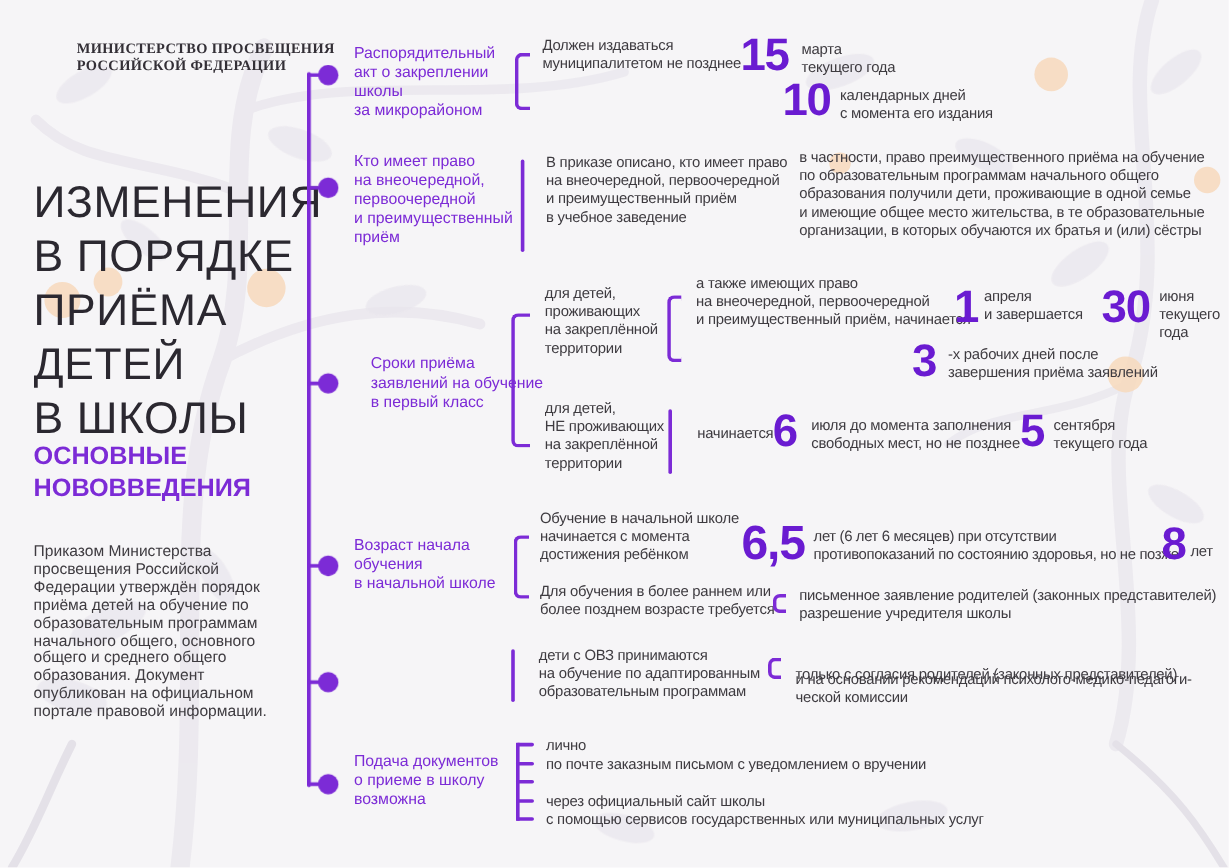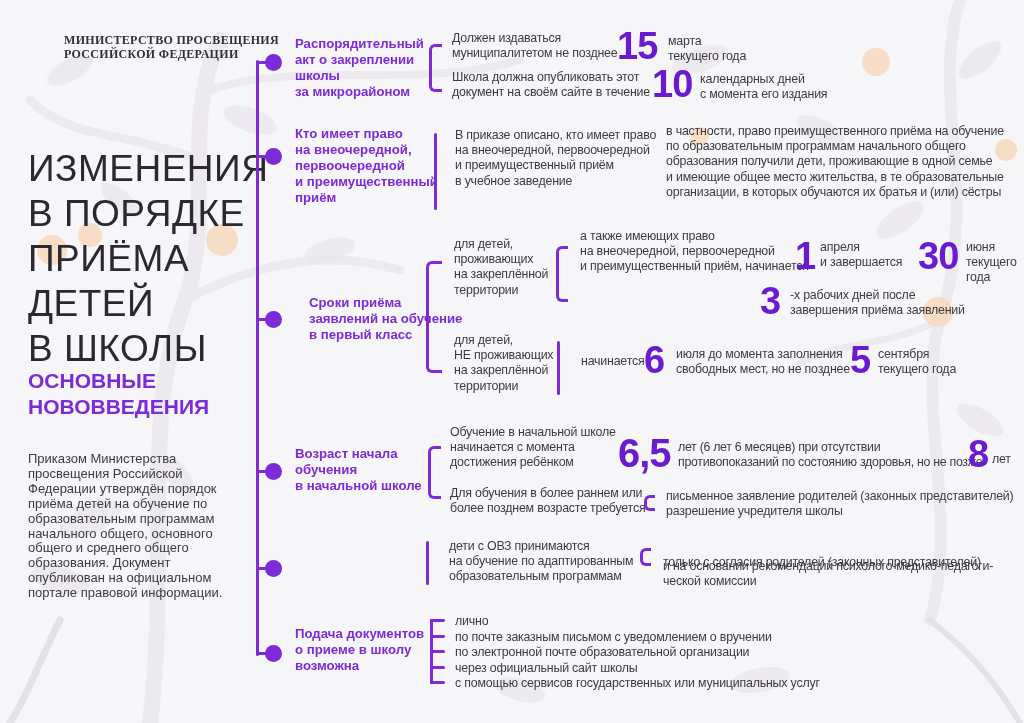--- a/index.html
+++ b/index.html
@@ -1,21 +1,21 @@
 <!DOCTYPE html>
 <html style="--accent: #7c2bd6; --number: #6a1bd1; --text: #3e3b40; --title: #2b2830;"><head>
 <meta charset="utf-8">
 <style>
   :root { --accent:#7c2bd6; --number:#6a1bd1; --text:#3e3b40; --title:#2b2830; }
   * { box-sizing:border-box; }
   body { margin:0; background:#ffffff; }
   .stage { position:relative; width:1024px; height:723px; background:#f6f5f7; overflow:hidden;
            font-family:"Liberation Sans", sans-serif; color:var(--text); }
   .bg { position:absolute; left:0; top:0; width:1024px; height:723px; }
-  .h { position:absolute; color:var(--accent); font-weight:700; font-size:13.2px; line-height:16px; white-space:pre-line; }
+  .h { position:absolute; color:var(--accent); font-weight:400; font-size:13.2px; line-height:16px; white-space:pre-line; }
   .t { position:absolute; color:var(--text); font-size:12.4px; line-height:15.2px; white-space:pre-line; letter-spacing:-0.2px; }
   .num { position:absolute; color:var(--number); font-weight:700; font-size:38px; line-height:36px; letter-spacing:-1px; }
   .num-lg { font-size:40px; line-height:38px; }
   .dot { position:absolute; width:17px; height:17px; border-radius:50%; background:var(--accent); }
   .vline { position:absolute; width:3px; background:var(--accent); border-radius:2px; }
   .stub { position:absolute; height:3px; background:var(--accent); border-radius:2px; }
   .bar { position:absolute; width:3px; background:var(--accent); border-radius:2px; }
   .brk { position:absolute; border:3px solid var(--accent); border-right:0;
          border-radius:6px 0 0 6px; }
   .comb { position:absolute; width:3px; background:var(--accent); }
@@ -108,22 +108,20 @@
   <div class="h" style="left:295px; top:36px;">Распорядительный
 акт о закреплении
 школы
 за микрорайоном</div>
   <div class="brk" style="left:429px; top:44px; height:48px; width:13px;"></div>
   <div class="t" style="left:452px; top:31px;">Должен издаваться
 муниципалитетом не позднее</div>
   <div class="num" style="left:617px; top:28px;">15</div>
   <div class="t" style="left:668px; top:34px;">марта
 текущего года</div>
-  <div class="t" style="left:452px; top:70px;">Школа должна опубликовать этот
-документ на своём сайте в течение</div>
   <div class="num" style="left:652px; top:66px;">10</div>
   <div class="t" style="left:700px; top:72px;">календарных дней
 с момента его издания</div>
 
   <div class="h" style="left:295px; top:126px;">Кто имеет право
 на внеочередной,
 первоочередной
 и преимущественный
 приём</div>
   <div class="bar" style="left:434px; top:133px; height:77px;"></div>
@@ -203,17 +201,16 @@
 возможна</div>
   <div class="comb" style="left:430px; top:619px; height:65px;">
     <i style="top:0;"></i>
       <i style="top:16px;"></i>
       <i style="top:31px;"></i>
       <i style="top:47px;"></i>
       <i style="top:62px;"></i>
   </div>
   <div class="t" style="left:455px; top:614px;">лично</div>
   <div class="t" style="left:455px; top:630px;">по почте заказным письмом с уведомлением о вручении</div>
-  <div class="t" style="left:455px; top:645px;">по электронной почте образовательной организации</div>
   <div class="t" style="left:455px; top:661px;">через официальный сайт школы</div>
   <div class="t" style="left:455px; top:676px;">с помощью сервисов государственных или муниципальных услуг</div>
 
 </div>
 
 </body></html>

